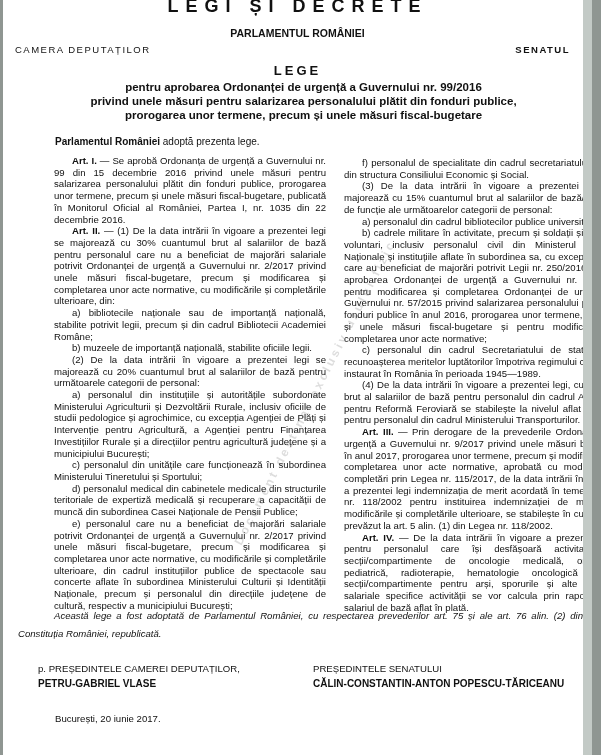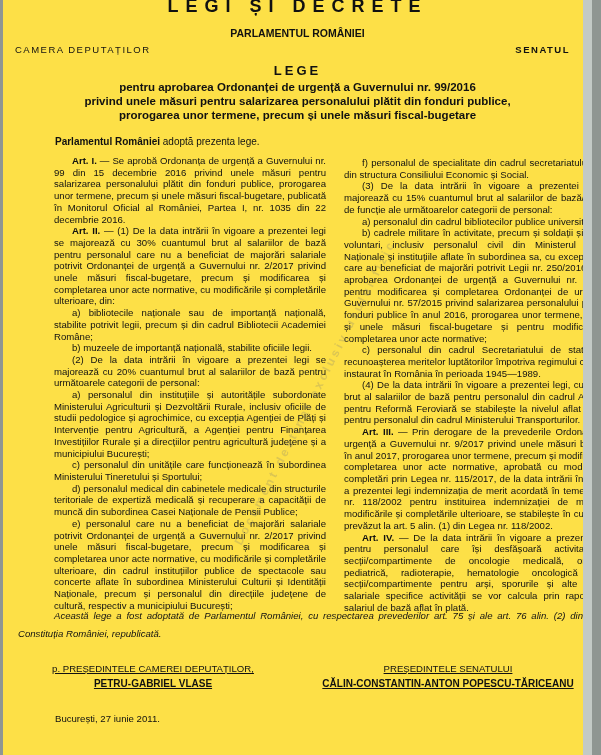--- a/index.html
+++ b/index.html
@@ -5,21 +5,21 @@
   html, body { margin: 0; padding: 0; }
   body {
     width: 601px; height: 755px; overflow: hidden;
     background: #8f9692;
     font-family: "Liberation Sans", sans-serif;
     color: #111;
     position: relative;
   }
   .page {
     position: absolute; left: 3px; top: 0; width: 589px; height: 755px;
-    background: #fde047;
+    background: #ffffff;
     overflow: hidden;
   }
   .right-edge {
     position: absolute; right: 0; top: 0; width: 9px; height: 755px;
     background: #c3cac6;
   }
   .section-title {
     position: absolute; top: -4px; left: 0; width: 589px; text-align: center;
     font-weight: bold; font-size: 18px; letter-spacing: 7px;
   }
@@ -32,39 +32,39 @@
   }
   .chamber-right {
     position: absolute; top: 44px; right: 22px; font-weight: bold; font-size: 9.5px; letter-spacing: 1.5px;
   }
   .law-head {
     position: absolute; top: 63px; left: 0; width: 589px; text-align: center;
     font-weight: bold; font-size: 13px; letter-spacing: 3px;
   }
   .law-title {
     position: absolute; top: 80px; left: 0; width: 589px; text-align: center;
-    font-weight: bold; font-size: 11.5px; line-height: 14px;
+    font-weight: bold; font-size: 11.5px; line-height: 14px; padding-left: 6px;
   }
   .adopt {
     position: absolute; top: 136px; left: 52px; font-size: 10px;
   }
   .col {
     position: absolute; font-size: 9.6px; line-height: 11.7px; text-align: justify; margin-left: 36px;
   }
   .col-left { left: 15px; top: 155px; width: 272px; }
   .col-right { left: 305px; top: 157px; width: 274px; }
   .col p { margin: 0; text-indent: 18px; }
   .col b { font-weight: bold; }
   .final-note {
     position: absolute; left: 15px; top: 607px; width: 565px;
     font-style: italic; font-size: 9.6px; line-height: 18px; text-align: justify;
     text-indent: 36px;
   }
   .sig {
-    position: absolute; top: 662px; font-size: 9.6px; text-align: center; text-decoration: underline;
+    position: absolute; top: 662px; font-size: 9.6px; 
   }
   .sig-left { left: 35px; width: 230px; }
   .sig-right { left: 310px; width: 270px; }
   .sig .role { line-height: 14px; }
   .sig .name { font-weight: bold; font-size: 10px; line-height: 16px; }
   .place { position: absolute; left: 52px; top: 713px; font-size: 9.6px; }
   .nr { position: absolute; left: 52px; top: 760px; font-size: 11px; font-style: italic; }
   .watermark {
     position: absolute; left: 120px; top: 350px; width: 420px;
     transform: rotate(-63deg); transform-origin: center;
@@ -119,18 +119,18 @@
 
   <div class="sig sig-left">
     <div class="role">p. PREȘEDINTELE CAMEREI DEPUTAȚILOR,</div>
     <div class="name">PETRU-GABRIEL VLASE</div>
   </div>
   <div class="sig sig-right">
     <div class="role">PREȘEDINTELE SENATULUI</div>
     <div class="name">CĂLIN-CONSTANTIN-ANTON POPESCU-TĂRICEANU</div>
   </div>
 
-  <div class="place">București, 27 iunie 2011.</div>
+  <div class="place">București, 20 iunie 2017.</div>
   <div class="nr">Nr. 152.</div>
 
   <div class="watermark">Document destinat exclusiv uzului fizic</div>
   <div class="right-edge"></div>
 </div>
 
 </body></html>

